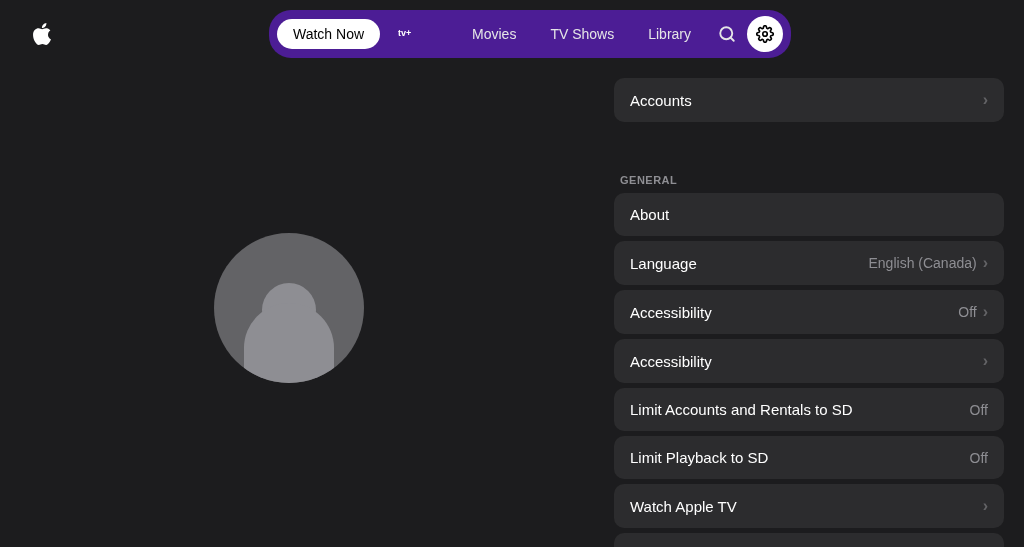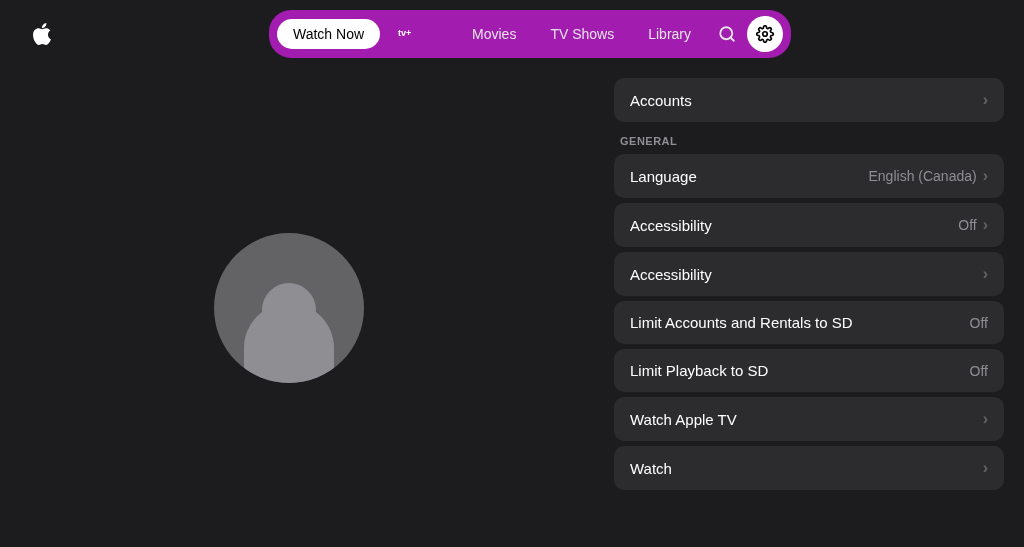--- a/index.html
+++ b/index.html
@@ -33,21 +33,21 @@
 
     .apple-logo svg {
       fill: white;
       width: 22px;
       height: 22px;
     }
 
     .nav-center {
       display: flex;
       align-items: center;
-      background-color: #a21caf;
+      background-color: #4c1d95;
       border-radius: 22px;
       padding: 6px 8px;
       gap: 2px;
       margin: 8px auto;
     }
 
     .nav-item {
       padding: 7px 16px;
       border-radius: 16px;
       font-size: 14px;
@@ -165,20 +165,21 @@
       font-weight: 600;
     }
 
     .section-label {
       font-size: 11px;
       font-weight: 600;
       color: #8e8e93;
       letter-spacing: 0.5px;
       text-transform: uppercase;
       padding: 8px 6px 4px 6px;
+      margin-top: 39px;
     }
   </style>
 </head>
 <body>
 
 <header class="header">
   <div class="apple-logo">
     <svg viewBox="0 0 814 1000" xmlns="http://www.w3.org/2000/svg">
       <path d="M788.1 340.9c-5.8 4.5-108.2 62.2-108.2 190.5 0 148.4 130.3 200.9 134.2 202.2-.6 3.2-20.7 71.9-68.7 141.9-42.8 61.6-87.5 123.1-155.5 123.1s-85.5-39.5-164-39.5c-76 0-103.7 40.8-165.9 40.8s-105.6-57.8-155.5-127.4C46 790.7 0 663.5 0 541.8c0-194.3 126.4-297.5 250.8-297.5 66.1 0 121.2 43.4 162.7 43.4 39.5 0 101.1-46 176.3-46 28.5 0 130.9 2.6 198.3 99.2zm-234-181.5c31.1-36.9 53.1-88.1 53.1-139.3 0-7.1-.6-14.3-1.9-20.1-50.6 1.9-110.8 33.7-147.1 75.8-28.5 32.4-55.1 83.6-55.1 135.5 0 7.8 1.3 15.6 1.9 18.1 3.2.6 8.4 1.3 13.6 1.3 45.4 0 102.5-30.4 135.5-71.3z"></path>
     </svg>
@@ -222,20 +223,24 @@
 
     <div class="menu-item">
       <span class="menu-item-label">Accounts</span>
       <div class="menu-item-right">
         <span class="chevron">›</span>
       </div>
     </div>
 
     <div class="section-label">GENERAL</div>
 
+    <div class="menu-item">
+      <span class="menu-item-label">About</span>
+      <div class="menu-item-right"></div>
+    </div>
 
     <div class="menu-item">
       <span class="menu-item-label">Language</span>
       <div class="menu-item-right">
         <span>English (Canada)</span>
         <span class="chevron">›</span>
       </div>
     </div>
 
     <div class="menu-item">

